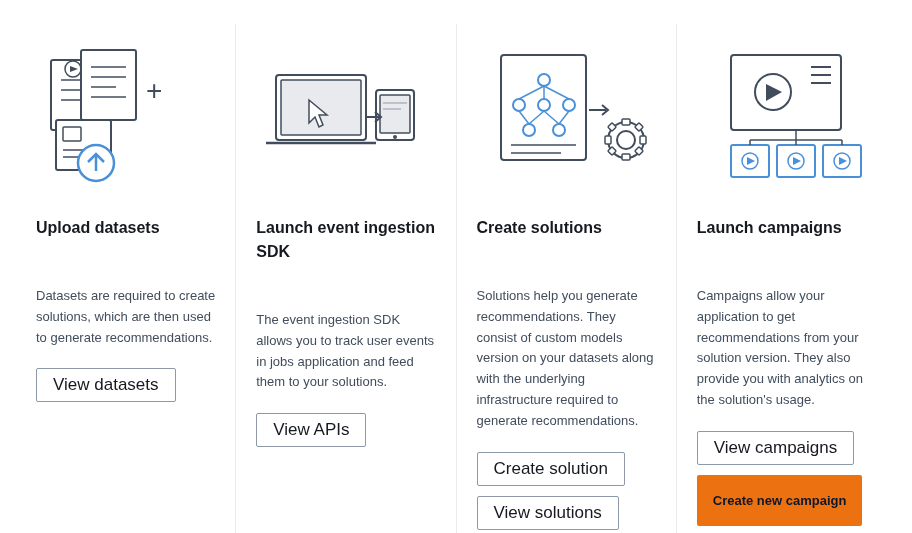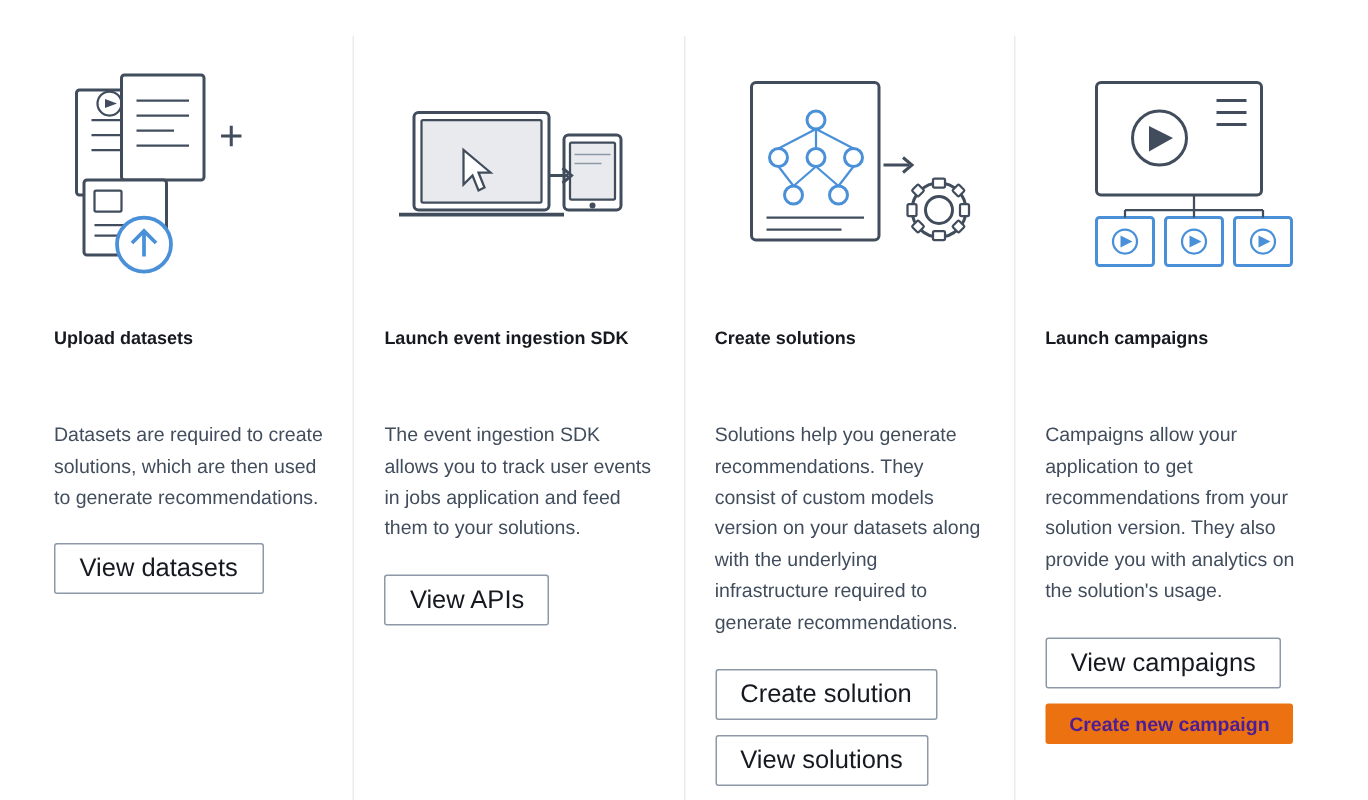--- a/index.html
+++ b/index.html
@@ -31,21 +31,21 @@
     }
     .icon-area {
       width: 100%;
       height: 160px;
       display: flex;
       align-items: center;
       justify-content: center;
       margin-bottom: 16px;
     }
     .section-title {
-      font-size: 12px;
+      font-size: 16px;
       font-weight: 700;
       margin-bottom: 8px;
       color: #16191f;
     }
     .section-desc {
       font-size: 13px;
       color: #414d5c;
       margin-bottom: 20px;
       line-height: 1.6;
       margin-top: 38px;
@@ -57,22 +57,22 @@
       padding: 6px 16px;
       font-size: 17px;
       cursor: pointer;
       border-radius: 2px;
       margin-bottom: 10px;
       display: inline-block;
     }
     .btn-primary {
       border: none;
       background: #ec7211;
-      color: #4c1d95;
-      padding: 6px 16px;
+      color: #0f172a;
+      padding: 18px 16px;
       font-size: 13px;
       cursor: pointer;
       border-radius: 2px;
       margin-bottom: 14px;
       display: inline-block;
       font-weight: 600;
     }
     .subsection-title {
       font-size: 16px;
       font-weight: 700;

